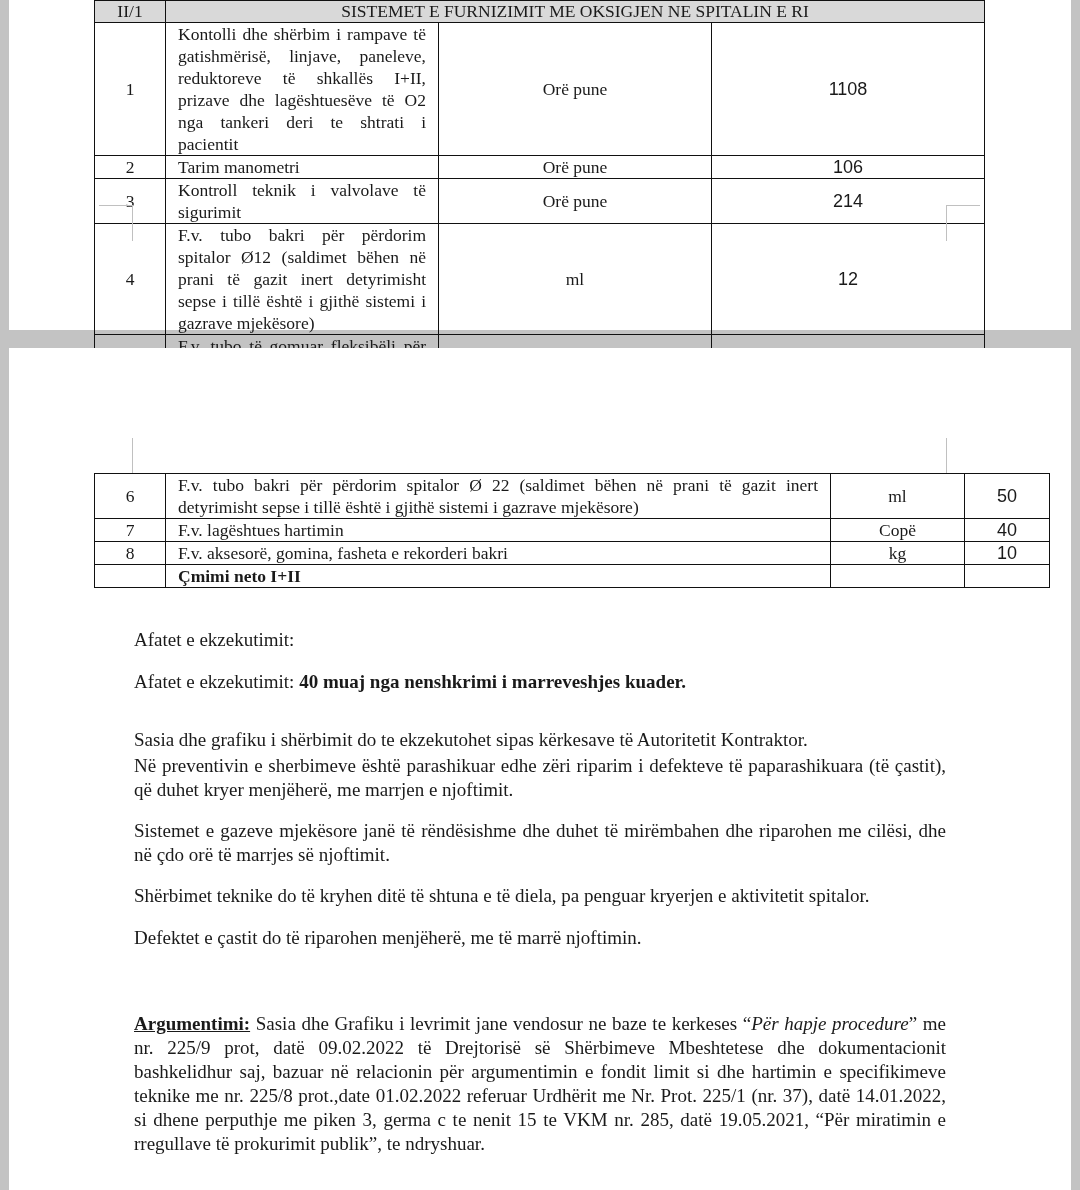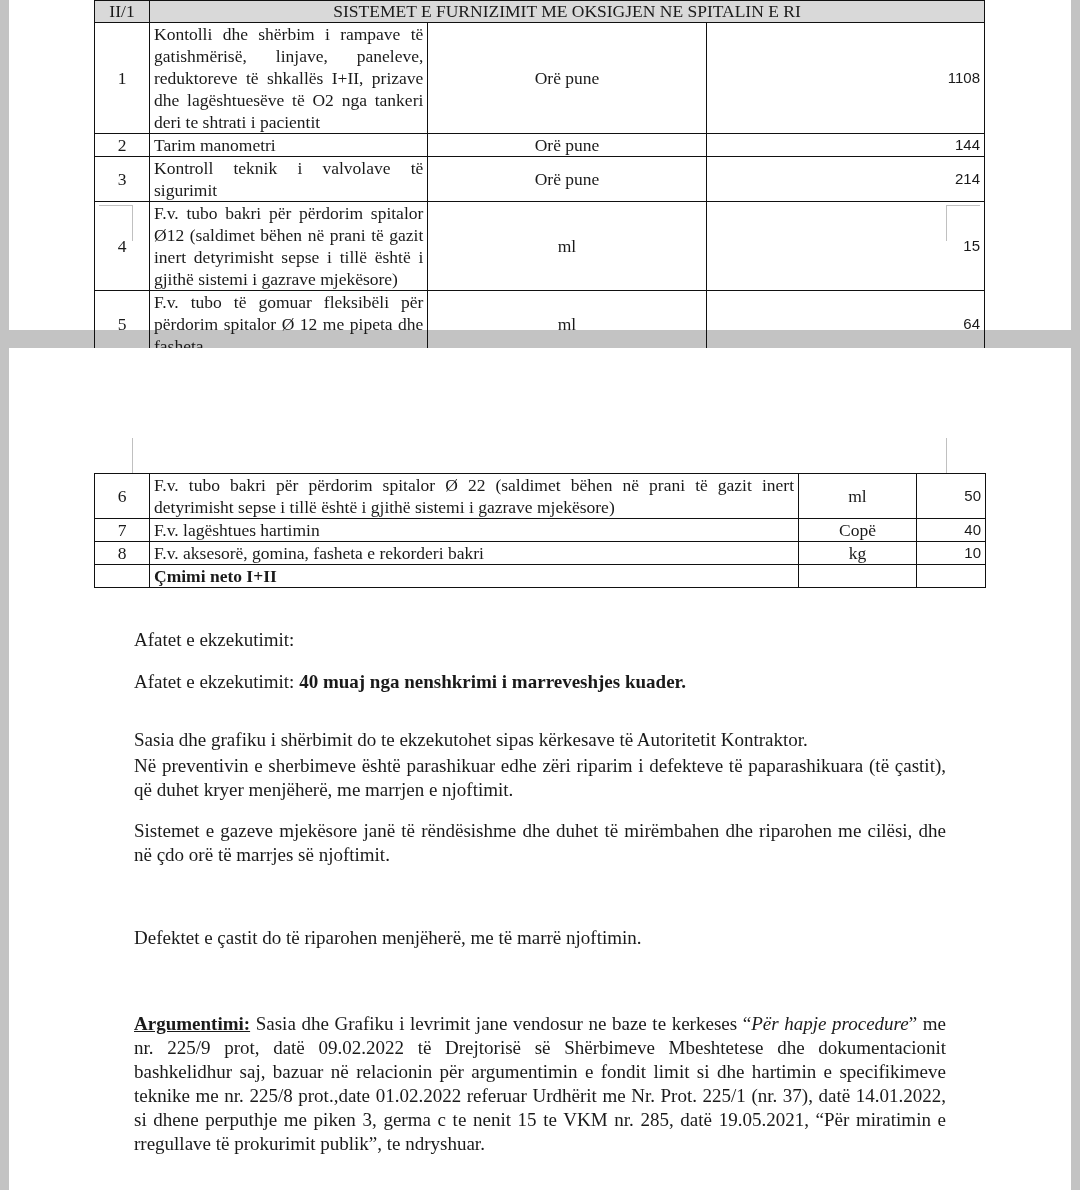--- a/index.html
+++ b/index.html
@@ -7,25 +7,25 @@
     width: 1080px; height: 1190px; overflow: hidden;
     background: #c3c3c3; position: relative;
     font-family: "Liberation Serif", serif; color: #1a1a1a;
   }
   .page { position: absolute; background: #ffffff; left: 9px; width: 1062px; }
   #page1 { top: -10px; height: 340px; }
   #page2 { top: 348px; height: 860px; }
   .mark { position: absolute; background: #c0c0c0; }
 
   table.spec { position: absolute; left: 85px; width: 891px; border-collapse: collapse; table-layout: fixed; }
-  table.spec td { border: 1px solid #111; padding: 0 4px; font-size: 17.5px; line-height: 22px; vertical-align: middle; }
+  table.spec td { border: 1px solid #111; padding: 0 12px; font-size: 17.5px; line-height: 22px; vertical-align: middle; }
   table.spec td.nr { text-align: center; width: 46px; }
   table.spec td.desc { text-align: justify; text-align-last: left; width: 640px; }
   table.spec td.unit { text-align: center; width: 109px; }
-  table.spec td.qty { text-align: right; width: 60px; font-family: "Liberation Sans", sans-serif; font-size: 15px; margin-top: 38px; }
+  table.spec td.qty { text-align: center; width: 60px; font-family: "Liberation Sans", sans-serif; font-size: 18px; margin-top: 38px; }
   table.spec tr.head td { background: #d9d9d9; font-size: 17.5px; line-height: 21px; }
   table.spec tr.head td.title { text-align: center; margin-top: 28px; }
   #t1 { top: 10px; }
   #t2 { top: 125px; }
   .bold { font-weight: bold; margin-top: 18px; }
 
   .body-text { position: absolute; left: 125px; width: 812px; font-size: 19px; line-height: 24px; }
   .body-text p { margin: 0; text-align: justify; }
   .body-text h4 { margin: 0; font-size: 19px; font-weight: normal; }
   .ul { text-decoration: underline; font-weight: bold; }
@@ -44,33 +44,33 @@
     <tr style="height:45px">
       <td class="nr">1</td>
       <td class="desc">Kontolli dhe shërbim i rampave të gatishmërisë, linjave, paneleve, reduktoreve të shkallës I+II, prizave dhe lagështuesëve të O2 nga tankeri deri te shtrati i pacientit</td>
       <td class="unit">Orë pune</td>
       <td class="qty">1108</td>
     </tr>
     <tr>
       <td class="nr">2</td>
       <td class="desc">Tarim manometri</td>
       <td class="unit">Orë pune</td>
-      <td class="qty">144</td>
+      <td class="qty">106</td>
     </tr>
     <tr>
       <td class="nr">3</td>
       <td class="desc">Kontroll teknik i valvolave të sigurimit</td>
       <td class="unit">Orë pune</td>
       <td class="qty">214</td>
     </tr>
     <tr style="height:45px">
       <td class="nr">4</td>
       <td class="desc">F.v. tubo bakri për përdorim spitalor Ø12 (saldimet bëhen në prani të gazit inert detyrimisht sepse i tillë është i gjithë sistemi i gazrave mjekësore)</td>
       <td class="unit">ml</td>
-      <td class="qty">15</td>
+      <td class="qty">12</td>
     </tr>
     <tr>
       <td class="nr">5</td>
       <td class="desc">F.v. tubo të gomuar fleksibëli për përdorim spitalor Ø 12 me pipeta dhe fasheta</td>
       <td class="unit">ml</td>
       <td class="qty">64</td>
     </tr>
   </tbody>
     </table>
 
@@ -121,19 +121,22 @@
   </div>
   <div class="body-text" style="top:380px">
     <p>Sasia dhe grafiku i shërbimit do te ekzekutohet  sipas kërkesave të Autoritetit Kontraktor.</p>
   </div>
   <div class="body-text" style="top:406px">
     <p>Në preventivin e sherbimeve është parashikuar edhe zëri riparim i defekteve të paparashikuara (të çastit), që duhet kryer menjëherë, me marrjen e njoftimit.</p>
   </div>
   <div class="body-text" style="top:471px">
     <p>Sistemet e gazeve mjekësore janë të rëndësishme dhe duhet të mirëmbahen dhe riparohen me cilësi, dhe në çdo orë të marrjes së njoftimit.</p>
   </div>
+  <div class="body-text" style="top:536px">
+    <p>Shërbimet teknike do të kryhen ditë të shtuna e të diela, pa penguar kryerjen e aktivitetit spitalor.</p>
+  </div>
   <div class="body-text" style="top:578px">
     <p>Defektet e çastit do të riparohen menjëherë, me të marrë njoftimin.</p>
   </div>
   <div class="body-text" style="top:664px">
     <p><span class="ul">Argumentimi:</span><span> Sasia dhe Grafiku i levrimit jane vendosur ne baze te kerkeses “</span><span class="it">Për hapje procedure</span><span>” me nr. 225/9 prot, datë 09.02.2022 të Drejtorisë së Shërbimeve Mbeshtetese dhe dokumentacionit bashkelidhur saj, bazuar në relacionin për argumentimin e fondit limit si dhe hartimin e specifikimeve teknike me nr. 225/8 prot.,date 01.02.2022 referuar Urdhërit me Nr. Prot. 225/1 (nr. 37), datë 14.01.2022, si dhene perputhje me piken 3, germa c te nenit 15 te VKM nr. 285, datë 19.05.2021, “Për miratimin e rregullave të prokurimit publik”, te ndryshuar.</span></p>
   </div>
 </div>
 
 </body></html>

